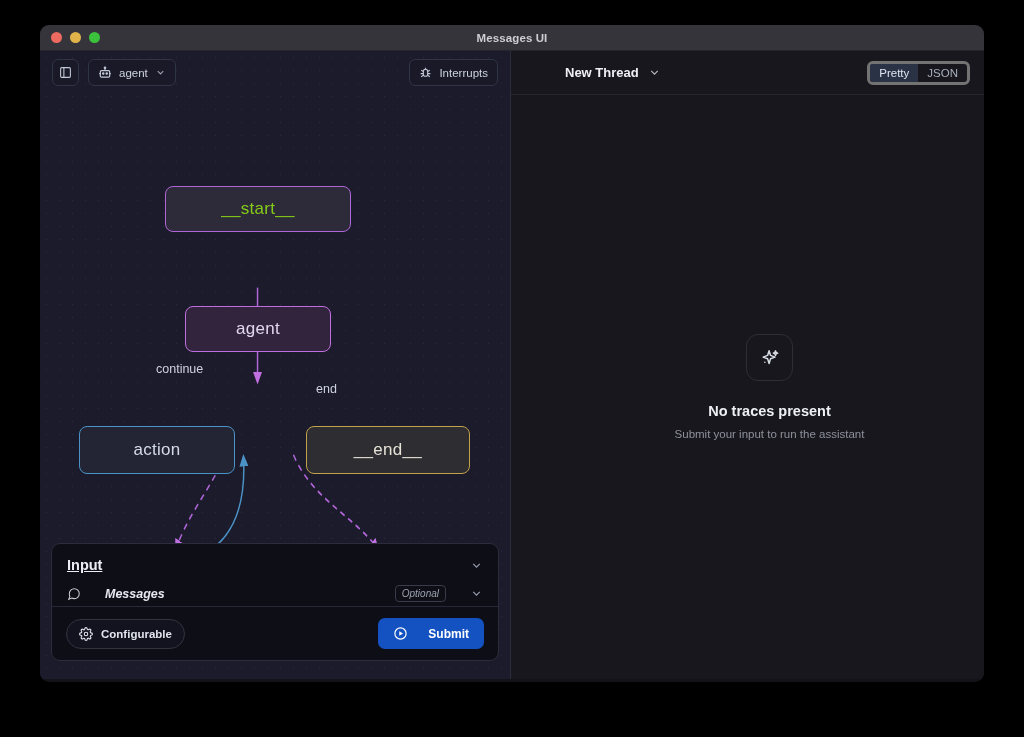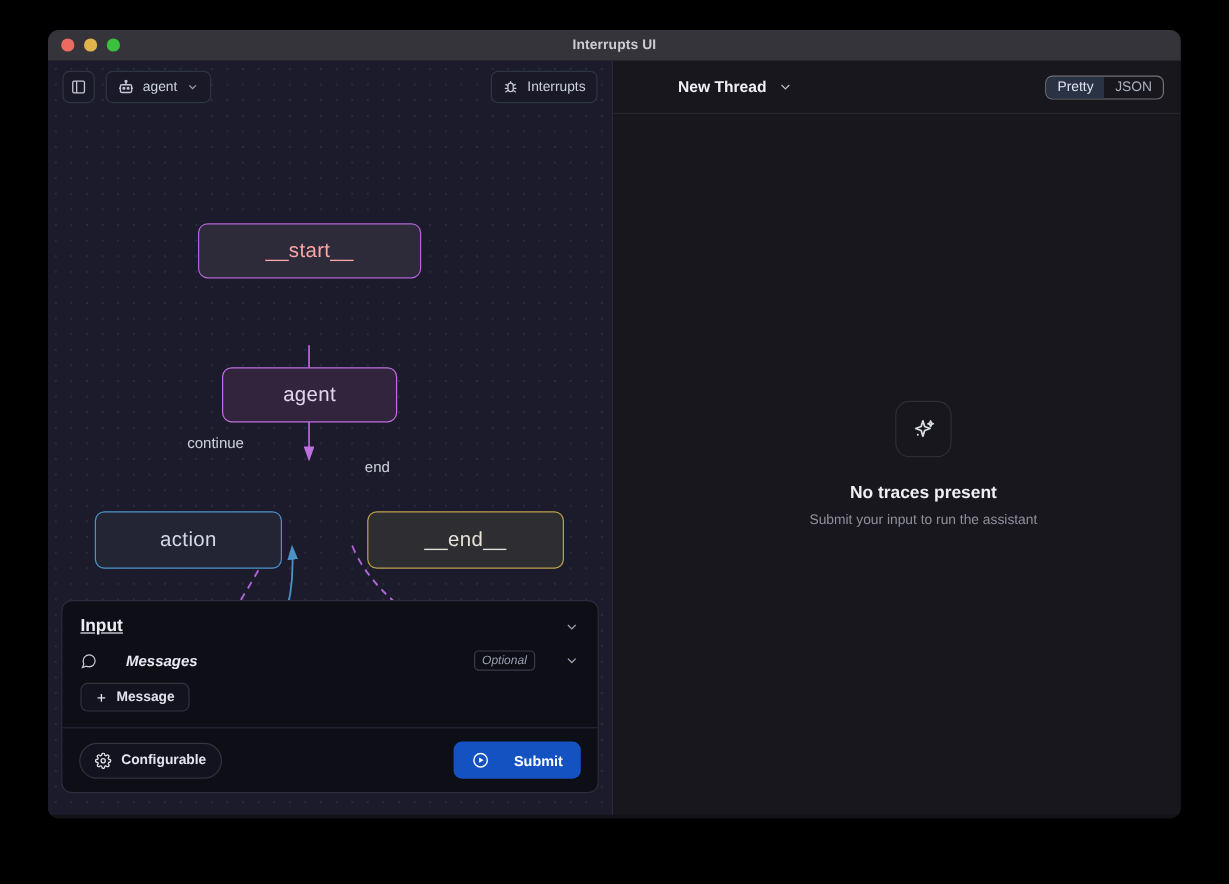--- a/index.html
+++ b/index.html
@@ -84,34 +84,34 @@
   .node {
     position: absolute;
     border-radius: 8px;
     display: flex; align-items: center; justify-content: center;
     font-size: 17px;
     letter-spacing: .3px;
     z-index: 3;
     cursor: pointer;
   }
   .node.start { left: 125px; top: 92px;  width: 186px; height: 46px;
-    border: 1.5px solid #b065d8; background: #2d2a3a; color: #fca5a5; }
+    border: 1.5px solid #b065d8; background: #2d2a3a; color: #84cc16; }
   .node.agent { left: 145px; top: 212px; width: 146px; height: 46px;
     border: 1.5px solid #c06fe0; background: #33243d; color: #e2d6ef; }
   .node.action{ left: 39px;  top: 332px; width: 156px; height: 48px;
     border: 1.5px solid #4b93c6; background: #232535; color: #d4dbe6; }
   .node.endn  { left: 266px; top: 332px; width: 164px; height: 48px;
     border: 1.5px solid #c1a24a; background: #2d2d32; color: #e6e2d6; }
 
   .edge-label {
     position: absolute; z-index: 3;
     font-size: 12.5px; color: #cfd3dd;
   }
   .edge-label.continue { left: 116px; top: 268px; }
-  .edge-label.end      { left: 264px; top: 288px; }
+  .edge-label.end      { left: 276px; top: 288px; }
 
   
   #input-card {
     position: absolute;
     left: 11px; bottom: 18px;
     width: 448px;
     border: 1px solid #2c2c3c;
     border-radius: 9px;
     background: #0e0e16;
     z-index: 6;
@@ -176,21 +176,21 @@
   }
   #thread-name {
     display: flex; align-items: center; gap: 9px;
     font-size: 13px; font-weight: bold; color: #f0f0f4;
     cursor: pointer;
     padding-left: 40px;
   }
   #seg {
     margin-left: auto;
     display: flex;
-    border: 1px solid #737373;
+    border: 3px solid #737373;
     border-radius: 6px;
     overflow: hidden;
   }
   .seg-item {
     font-size: 11.5px; padding: 3px 9px; cursor: pointer;
     color: #a9afbc; background: transparent;
   }
   .seg-item.active { background: #2a3346; color: #dfe4ee; }
 
   #empty-state {
@@ -215,21 +215,21 @@
 <body>
 
 <div id="window">
 
   <div id="titlebar">
     <div id="traffic">
       <span class="light red"></span>
       <span class="light yellow"></span>
       <span class="light green"></span>
     </div>
-    <div id="win-title">Interrupts UI</div>
+    <div id="win-title">Messages UI</div>
   </div>
 
   <div id="body">
 
     <div id="left">
 
       <div id="left-toolbar">
 
         <div class="tb-btn square">
           <span class="ico">
@@ -326,31 +326,20 @@
           </span>
           <span class="label">Messages</span>
           <span class="optional-pill">Optional</span>
           <span class="ico">
             <svg width="13" height="13" viewBox="0 0 24 24" fill="none" stroke="#9ba1b0" stroke-width="2">
                 <polyline points="6 9 12 15 18 9"></polyline>
               </svg>
           </span>
         </div>
 
-        <div class="add-msg-wrap">
-          <div class="add-msg">
-            <span class="ico">
-              <svg width="11" height="11" viewBox="0 0 24 24" fill="none" stroke="#dfe2e9" stroke-width="2.4">
-                <line x1="12" y1="5" x2="12" y2="19"></line>
-                  <line x1="5" y1="12" x2="19" y2="12"></line>
-              </svg>
-            </span>
-            <span>Message</span>
-          </div>
-        </div>
 
         <div id="input-foot">
           <div class="configurable">
             <span class="ico">
               <svg width="14" height="14" viewBox="0 0 24 24" fill="none" stroke="#e1e4eb" stroke-width="1.9">
                 <circle cx="12" cy="12" r="3"></circle>
                 <path d="M19.4 15a1.65 1.65 0 0 0 .33 1.82l.06.06a2 2 0 1 1-2.83 2.83l-.06-.06a1.65 1.65 0 0 0-1.82-.33 1.65 1.65 0 0 0-1 1.51V21a2 2 0 1 1-4 0v-.09A1.65 1.65 0 0 0 9 19.4a1.65 1.65 0 0 0-1.82.33l-.06.06a2 2 0 1 1-2.83-2.83l.06-.06a1.65 1.65 0 0 0 .33-1.82 1.65 1.65 0 0 0-1.51-1H3a2 2 0 1 1 0-4h.09A1.65 1.65 0 0 0 4.6 9a1.65 1.65 0 0 0-.33-1.82l-.06-.06a2 2 0 1 1 2.83-2.83l.06.06A1.65 1.65 0 0 0 9 4.6h.09A1.65 1.65 0 0 0 10 3.09V3a2 2 0 1 1 4 0v.09a1.65 1.65 0 0 0 1 1.51 1.65 1.65 0 0 0 1.82-.33l.06-.06a2 2 0 1 1 2.83 2.83l-.06.06A1.65 1.65 0 0 0 19.4 9v.09a1.65 1.65 0 0 0 1.51 1H21a2 2 0 1 1 0 4h-.09a1.65 1.65 0 0 0-1.51 1z"></path>
               </svg>
             </span>
             <span>Configurable</span>

